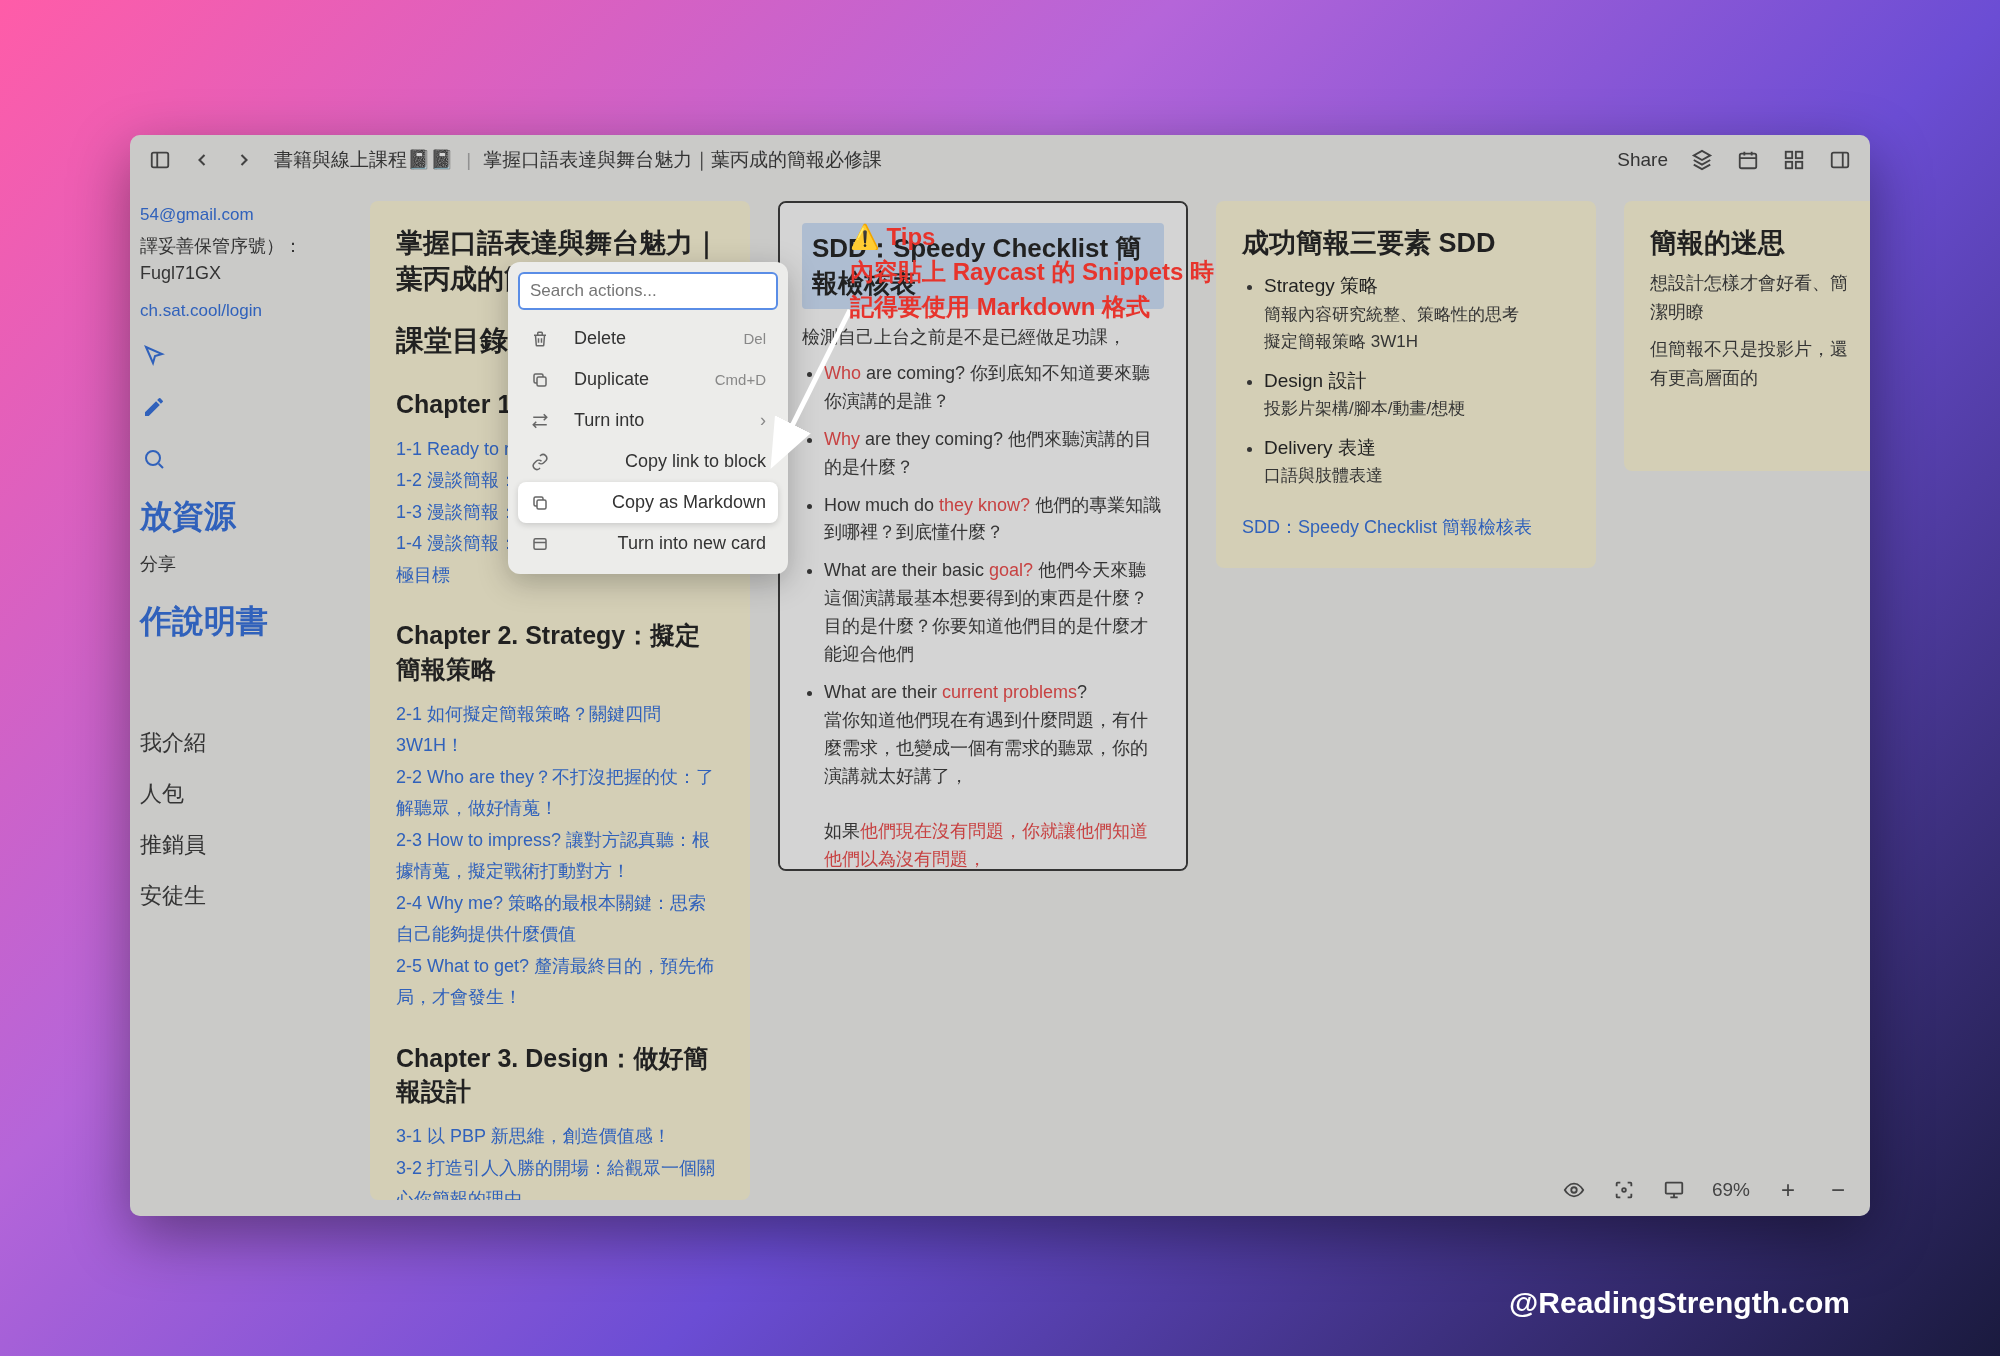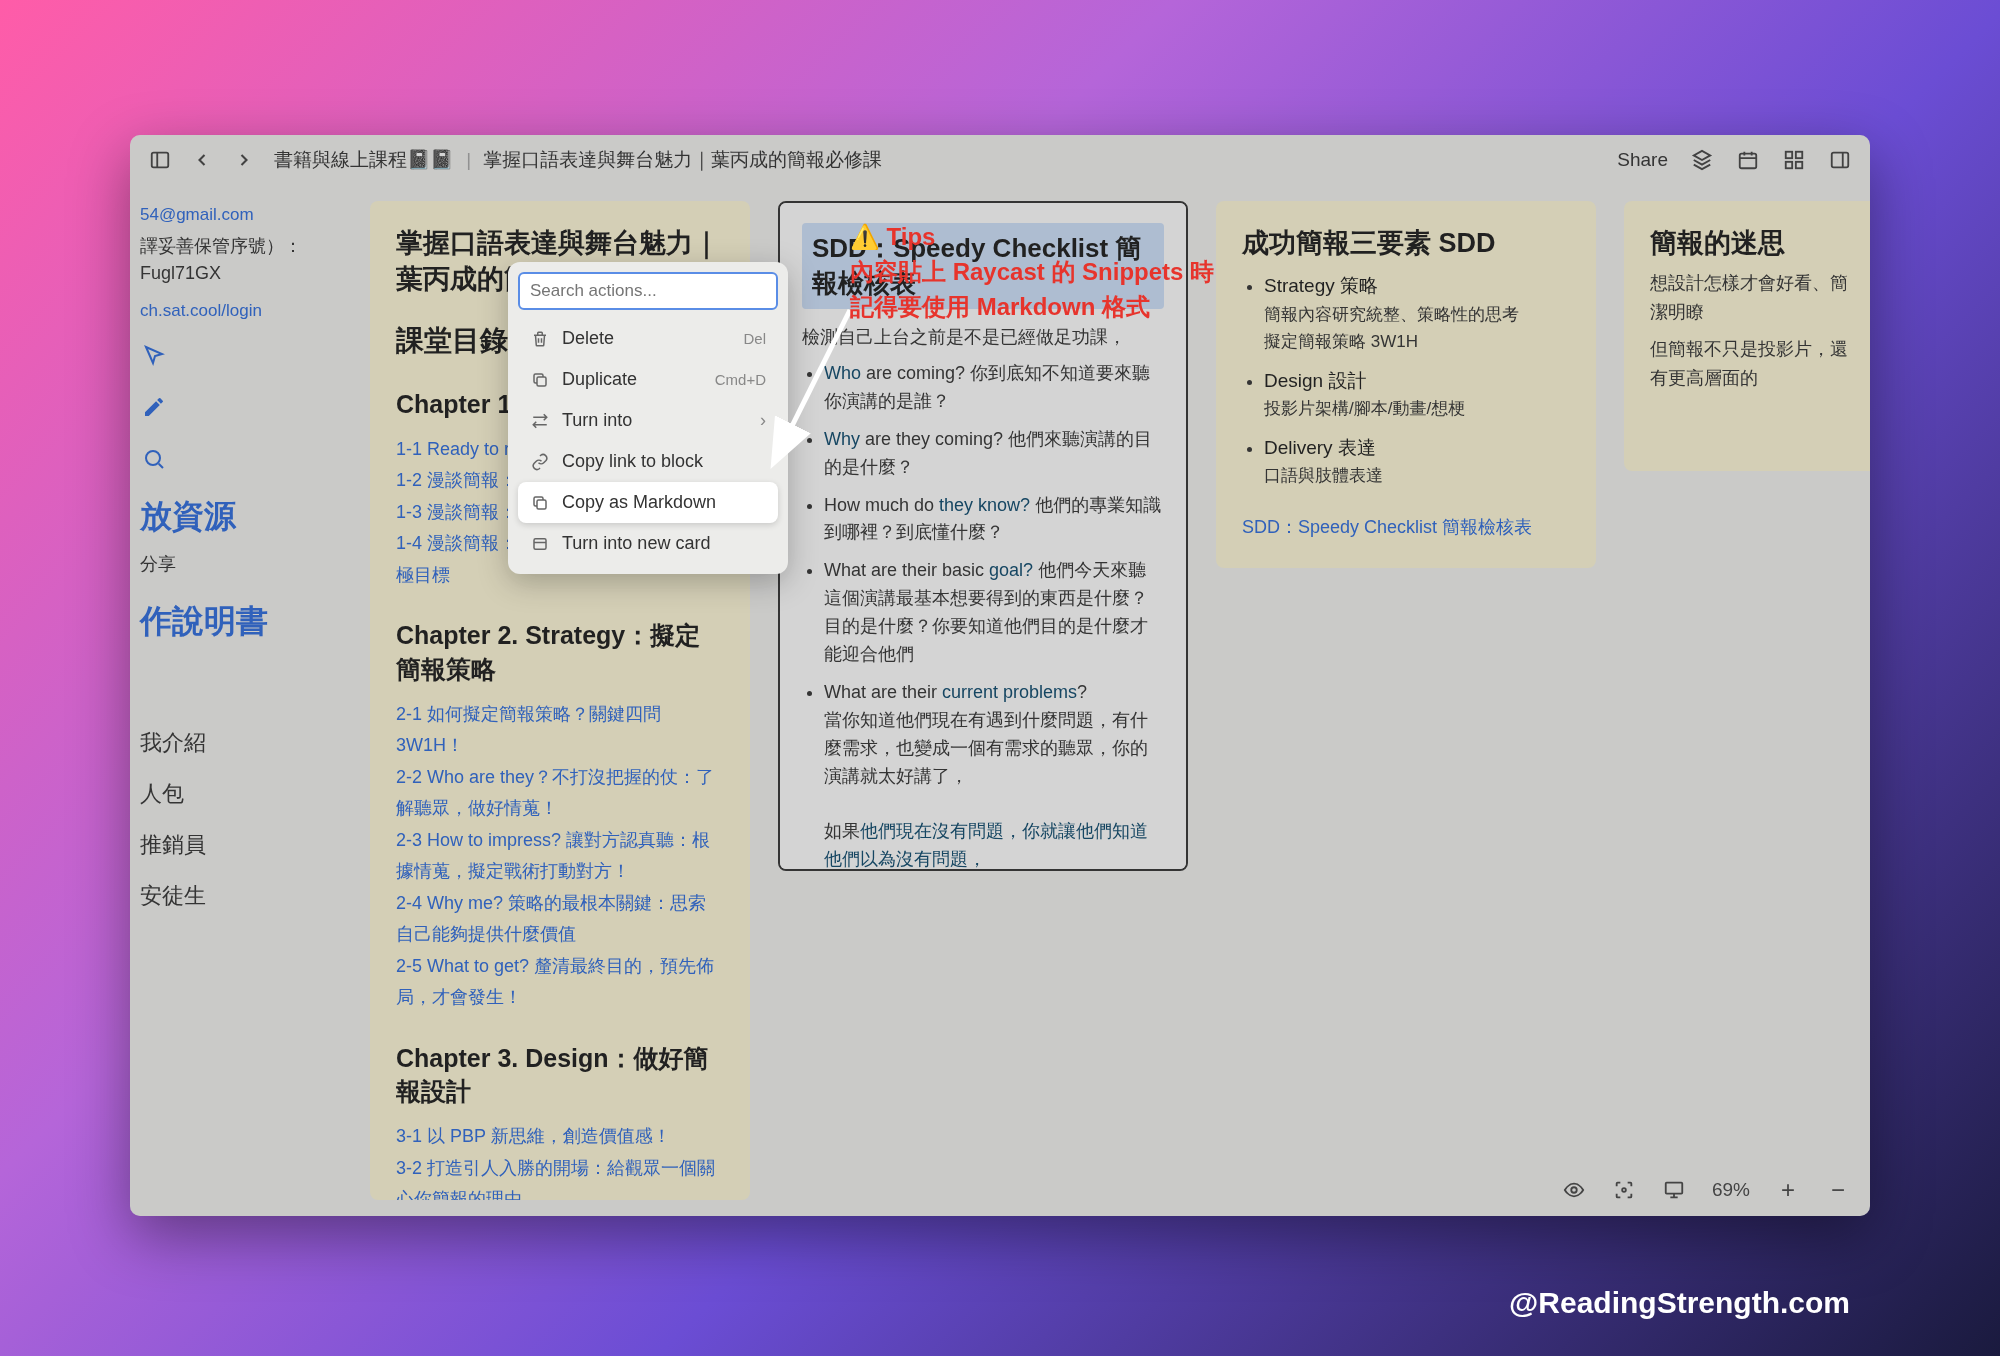--- a/index.html
+++ b/index.html
@@ -60,21 +60,21 @@
     .card.wide { width: 410px; }
     .card-title { font-size: 30px; font-weight: 700; color: #1a1a1a; line-height: 1.35; margin-bottom: 8px; }
     .card-title.narrow { font-size: 27px; }
     .section-title { font-size: 28px; font-weight: 700; margin: 24px 0 4px; color: #1a1a1a; }
     .chapter-title { font-size: 25px; font-weight: 700; margin: 28px 0 12px; color: #1a1a1a; line-height: 1.35; }
     .toc-link { color: #2d6cdf; font-size: 18px; line-height: 1.75; display: block; cursor: pointer; }
     .white .card-title { background: #cfe2fb; padding: 8px 10px; border-radius: 4px; margin-bottom: 14px; font-size: 26px; }
     .body-text { font-size: 18px; color: #333; line-height: 1.6; margin-bottom: 8px; }
     .bullet-list { list-style: disc; padding-left: 22px; }
     .bullet-list li { font-size: 18px; color: #333; line-height: 1.55; margin-bottom: 10px; }
-    .red { color: #0c4a6e; text-align: center; }
+    .red { color: #ef4444; text-align: center; }
     .blue-link { color: #2d6cdf; cursor: pointer; }
     .nested-category { font-size: 19px; font-weight: 400; margin-top: 6px; color: #1a1a1a; }
     .nested-item { font-size: 17px; color: #333; margin-left: 0; line-height: 1.6; }
     .category-block { margin-bottom: 14px; }
     .dim-overlay { position: absolute; inset: 0; background: rgba(60,60,60,0.22); pointer-events: none; }
     .context-menu {
       position: absolute;
       top: 262px;
       left: 508px;
       width: 280px;
@@ -90,26 +90,27 @@
       font-size: 17px;
       border: 2px solid #5a8de6;
       border-radius: 6px;
       background: #fff;
       outline: none;
       margin-bottom: 8px;
     }
     .menu-item {
       display: flex;
       align-items: center;
-      gap: 12px;
+      gap: 24px;
       padding: 10px 12px;
       font-size: 18px;
       color: #333;
       border-radius: 8px;
       cursor: pointer;
+      justify-content: space-between;
     }
     .menu-item.selected { background: #fff; box-shadow: 0 2px 6px rgba(0,0,0,0.15); }
     .menu-item .shortcut { margin-left: auto; font-size: 15px; color: #888; }
     .menu-item .chevron { margin-left: auto; color: #888; }
     .menu-icon { width: 20px; height: 20px; display: flex; align-items: center; justify-content: center; color: #666; }
     .tips-annotation {
       position: absolute;
       top: 220px;
       left: 850px;
       font-size: 24px;

